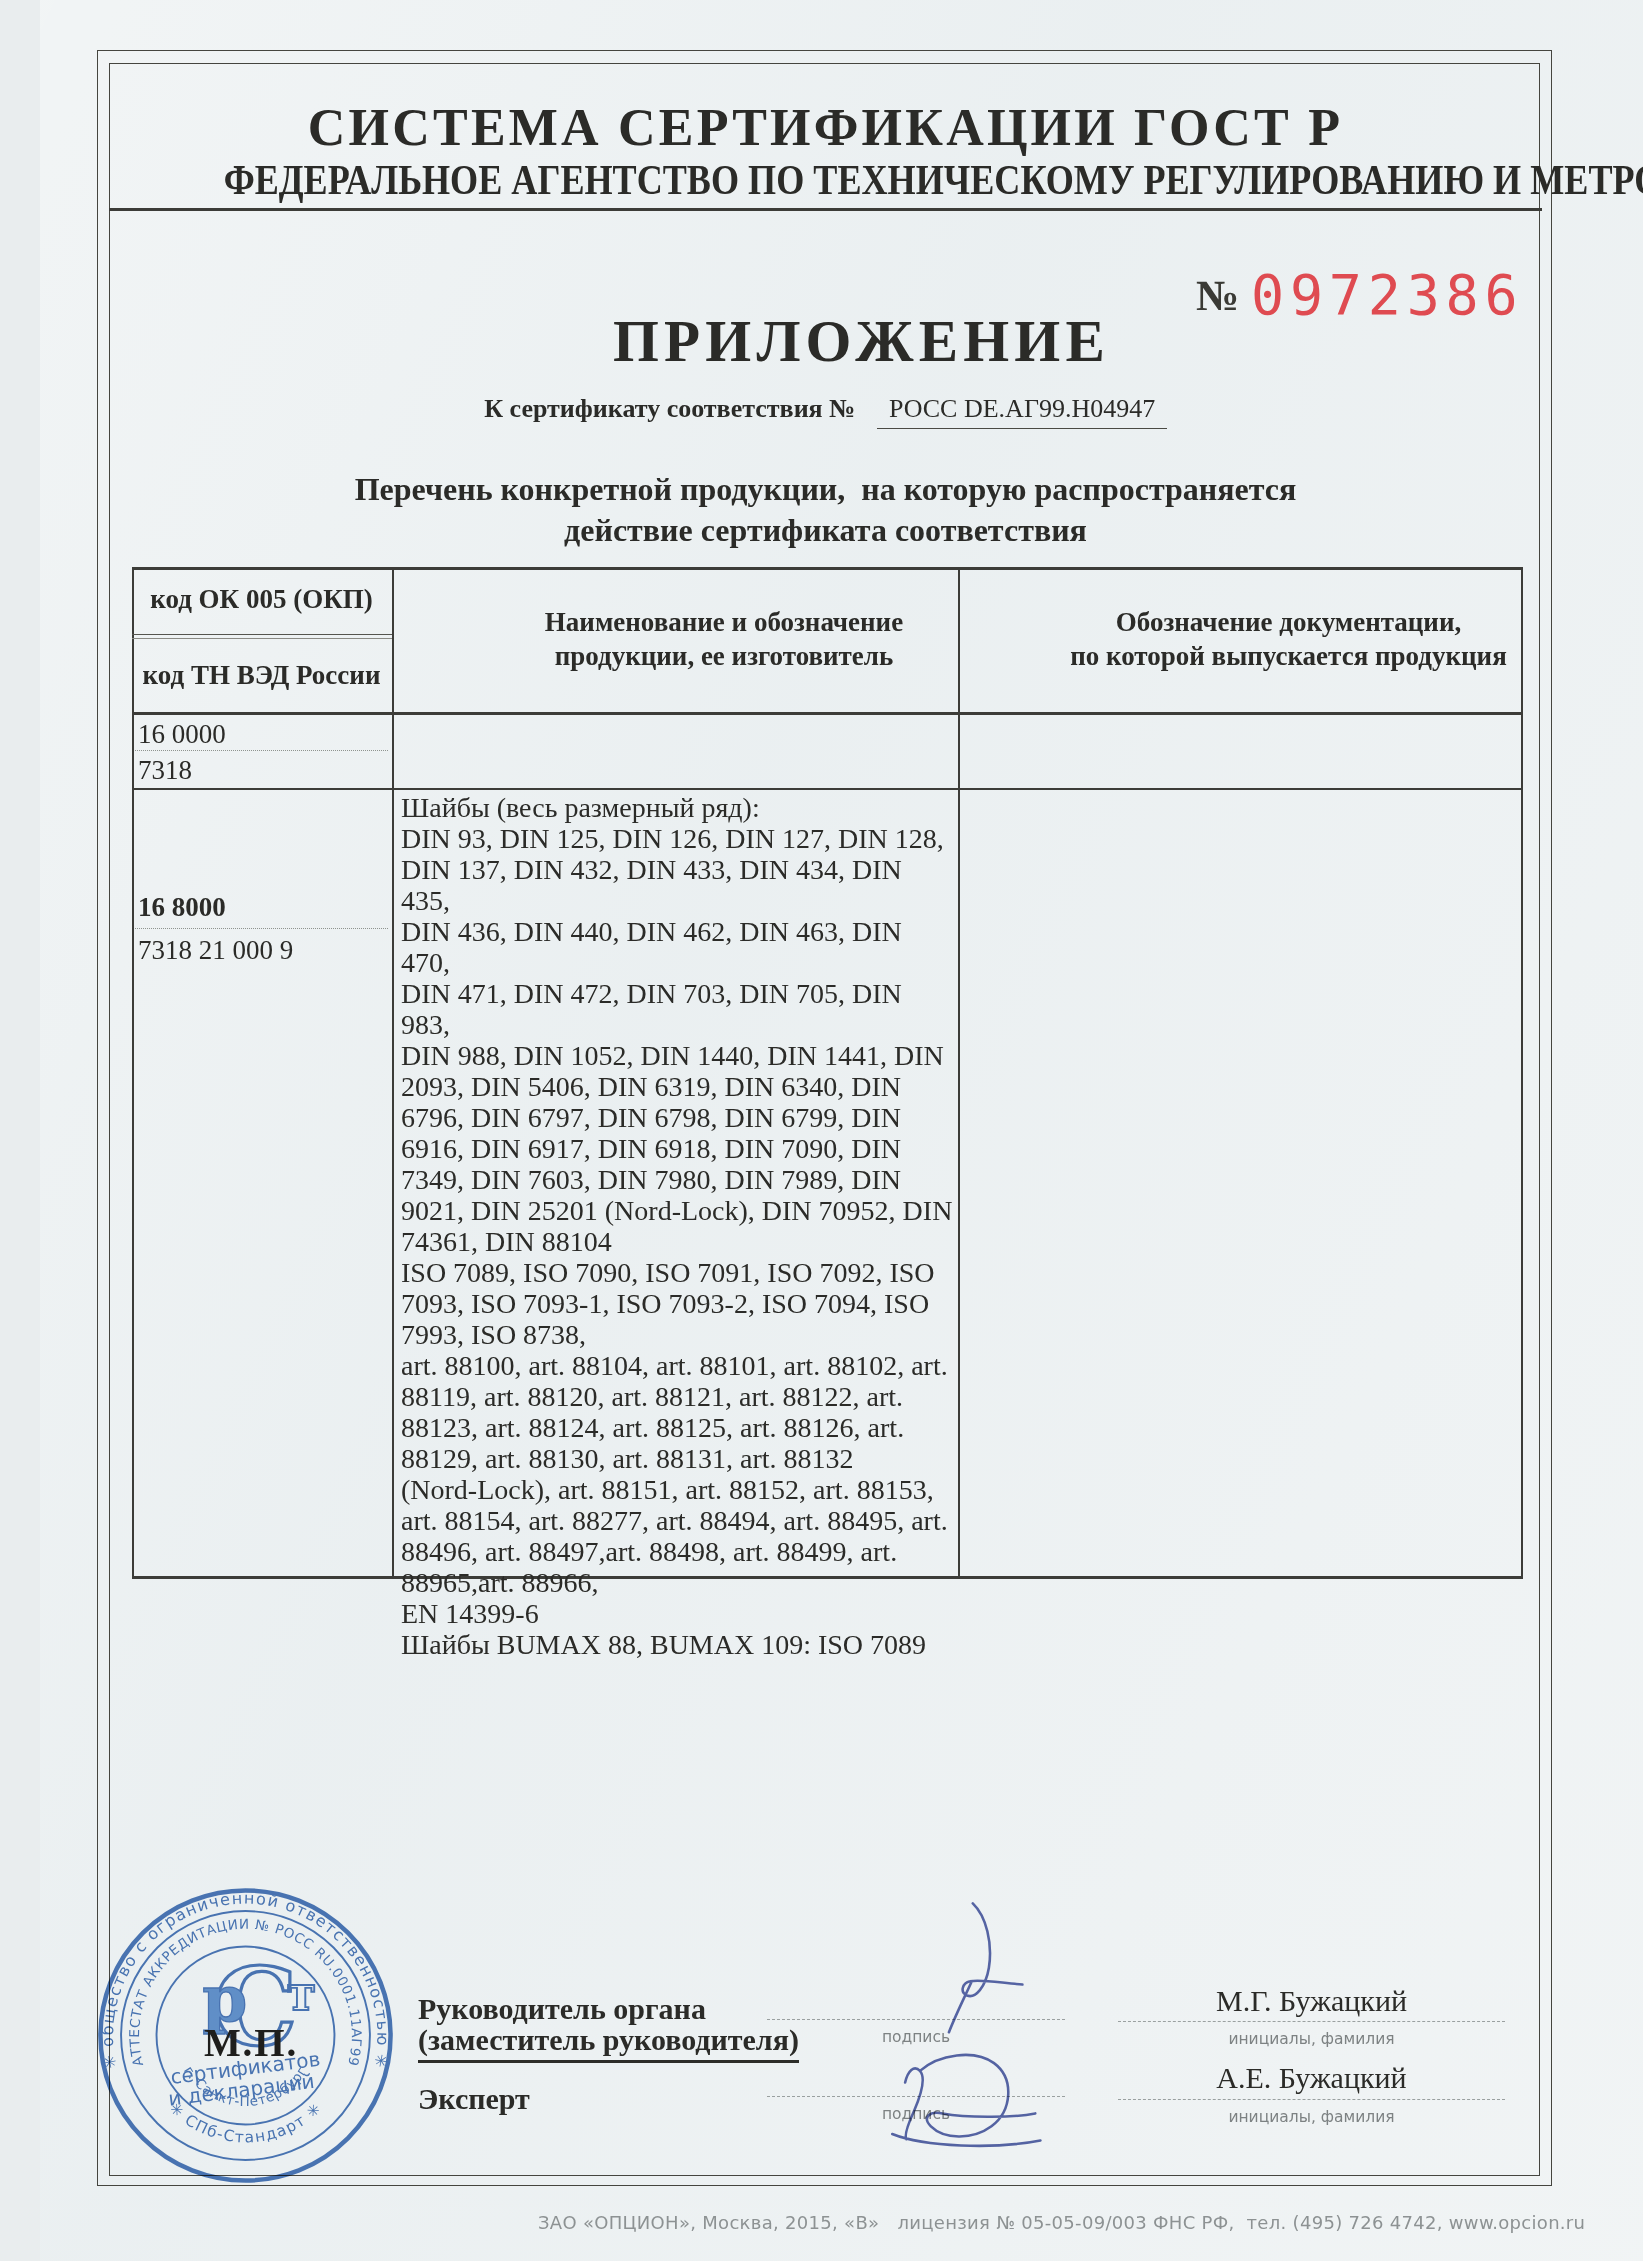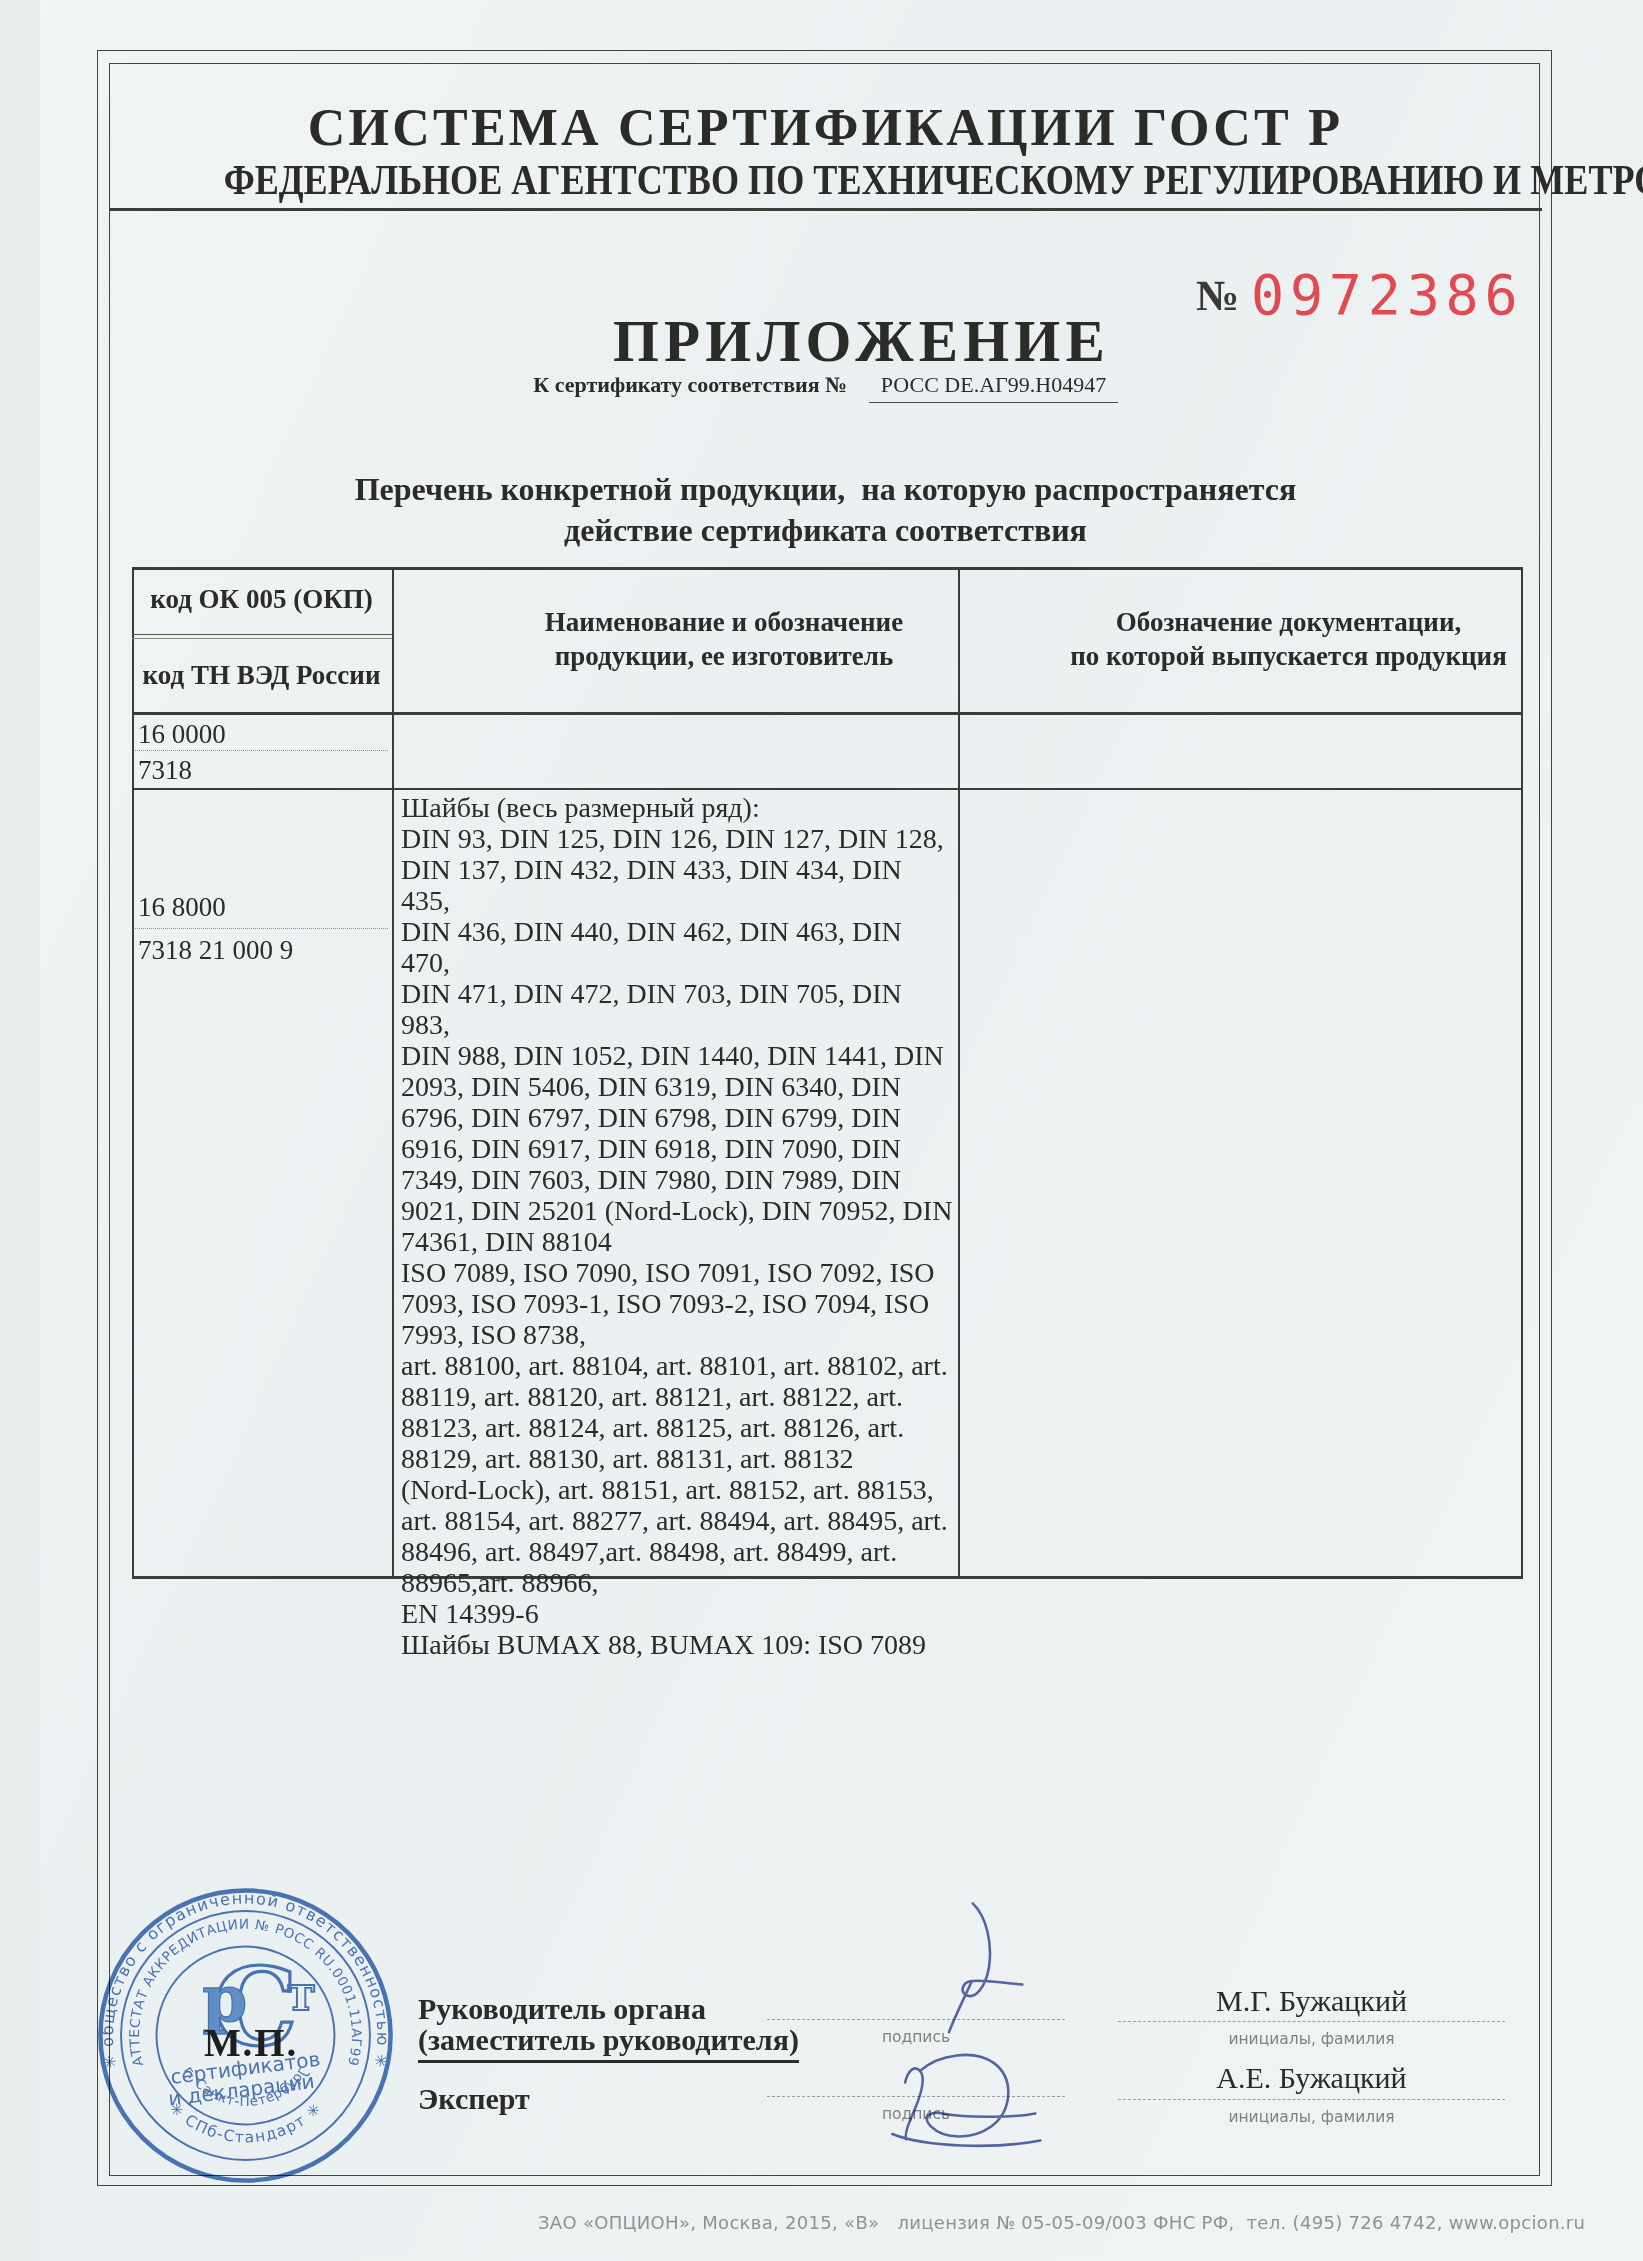--- a/index.html
+++ b/index.html
@@ -26,21 +26,21 @@
   .dashline{position:absolute;border-bottom:1.3px dashed #9aa0a0;height:0;}
   
   .hdr1{left:69px;top:98px;width:1433px;font-size:52px;font-weight:bold;letter-spacing:3.2px;}
   .hdr2{left:69px;top:155px;width:1433px;font-size:43px;font-weight:bold;transform:scaleX(.84);transform-origin:50% 50%;}
   .hdr-divider{left:69px;top:208px;width:1433px;height:3.2px;}
   
   .serial-prefix{left:1156px;top:271px;font-size:43px;font-weight:bold;color:#3a3a35;}
   .serial-number{left:1211px;top:263px;font-size:55px;font-family:"DejaVu Sans Mono",monospace;letter-spacing:5.8px;color:#df4b51;}
   
   .doc-title{left:103px;top:307px;width:1437px;font-size:59px;font-weight:bold;letter-spacing:5.2px;}
-  .cert-line{left:69px;top:372px;width:1433px;font-size:22px;}
+  .cert-line{left:69px;top:394px;width:1433px;font-size:26px;}
   .cert-label{font-weight:bold;margin-right:22px;}
   .cert-value{border-bottom:1.9px solid #4a4a44;padding:0 11.6px 5.2px 11.6px;}
   .purpose1{left:69px;top:471px;width:1433px;font-size:32px;font-weight:bold;white-space:pre;}
   .purpose2{left:69px;top:512px;width:1433px;font-size:32px;font-weight:bold;}
   
   .th{font-size:27px;font-weight:bold;line-height:1.24;display:flex;align-items:center;justify-content:center;text-align:center;}
   .code-text{font-size:27px;}
   .product-lines{font-size:28px;line-height:31px;white-space:pre-line;}
   
   .role{font-size:30px;font-weight:bold;}
@@ -95,21 +95,21 @@
   <div class="abs th preline" style="left:354px;top:567px;width:564px;height:145px;">Наименование и обозначение
 продукции, ее изготовитель</div>
   <div class="abs th preline" style="left:920px;top:567px;width:561px;height:145px;">Обозначение документации,
 по которой выпускается продукция</div>
 
   <div class="abs code-text" style="left:98px;top:719px;">16 0000</div>
   <div class="dotline" style="left:95px;top:750px;width:253px;"></div>
   <div class="abs code-text" style="left:98px;top:755px;">7318</div>
   <div class="abs code-text" style="left:928px;top:719px;"></div>
 
-  <div class="abs code-text" style="left:98px;top:892px;">16 8000</div>
+  <div class="abs code-text" style="left:98px;top:892px;font-weight:bold;">16 8000</div>
   <div class="dotline" style="left:95px;top:928px;width:253px;"></div>
   <div class="abs code-text" style="left:98px;top:935px;">7318 21 000 9</div>
 
   <div class="abs product-lines" style="left:361px;top:792px;width:554px;">Шайбы (весь размерный ряд):
 DIN 93, DIN 125, DIN 126, DIN 127, DIN 128,
 DIN 137, DIN 432, DIN 433, DIN 434, DIN 435,
 DIN 436, DIN 440, DIN 462, DIN 463, DIN 470,
 DIN 471, DIN 472, DIN 703, DIN 705, DIN 983,
 DIN 988, DIN 1052, DIN 1440, DIN 1441, DIN
 2093, DIN 5406, DIN 6319, DIN 6340, DIN

